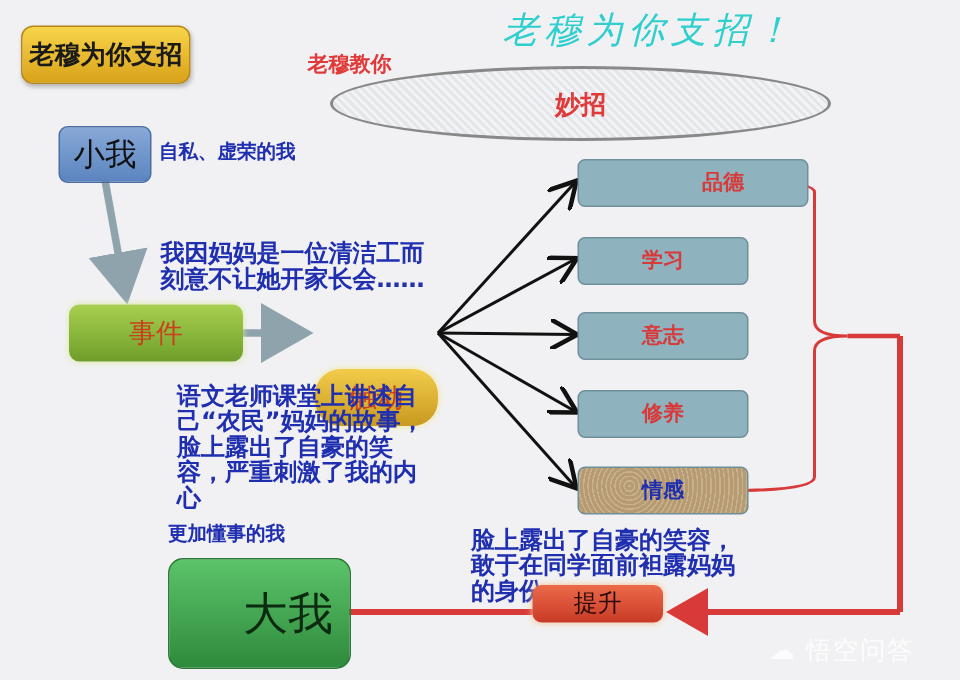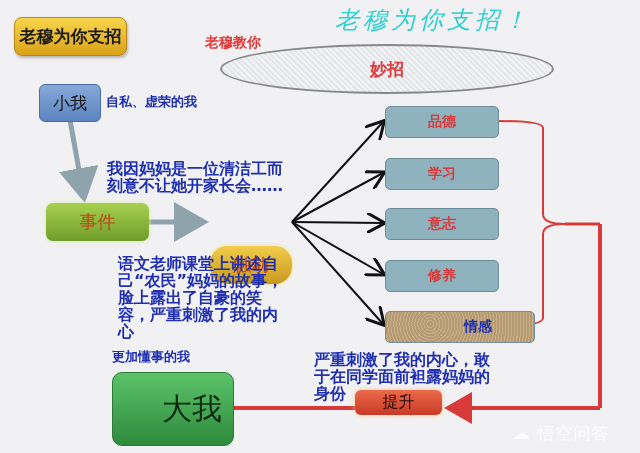--- a/index.html
+++ b/index.html
@@ -3,26 +3,26 @@
 <meta charset="utf-8">
 <style>
   html, body { margin:0; padding:0; }
   body { width:640px; height:453px; background:#f1f1f3; position:relative; overflow:hidden; font-family:"DejaVu Sans", sans-serif; }
   .abs { position:absolute; }
   .badge { left:14px; top:17px; width:111px; height:37px; border-radius:8px; background:linear-gradient(#f8d54a,#d9a21a); border:1px solid #b8871a; box-shadow:1px 2px 3px rgba(0,0,0,.25); display:flex; align-items:center; justify-content:center; font-size:17px; font-weight:bold; color:#1a1a1a; }
   .subtitle-red { left:205px; top:34px; font-size:14px; font-weight:bold; color:#e03a3a; }
   .slogan { left:335px; top:4px; font-size:24px; color:#2fcfcf; font-style:italic; letter-spacing:4px; font-family:"DejaVu Serif", serif; }
   .ellipse { left:220px; top:44px; width:330px; height:46px; border-radius:50%; border:2px solid #888; background:repeating-linear-gradient(45deg,#e4e6ea 0 2px,#f2f3f5 2px 4px); display:flex; align-items:center; justify-content:center; font-size:17px; font-weight:bold; color:#1a1a1a; }
   .ellipse .hl { color:#e03a3a; }
-  .small-me { left:39px; top:84px; width:60px; height:36px; border-radius:6px; background:linear-gradient(#88a9d8,#5b84bf); border:1px solid #4a6fa5; display:flex; align-items:center; justify-content:center; font-size:17px; color:#111; font-family:"DejaVu Serif", serif;text-align:center; }
+  .small-me { left:39px; top:84px; width:60px; height:36px; border-radius:6px; background:linear-gradient(#88a9d8,#5b84bf); border:1px solid #4a6fa5; display:flex; align-items:center; justify-content:center; font-size:21px; color:#111; font-family:"DejaVu Serif", serif;text-align:center; }
   .blue-text { color:#1f2fb0; font-weight:bold; font-size:16px; line-height:17px; }
-  .box-green { left:46px; top:203px; width:103px; height:38px; border-radius:7px; background:linear-gradient(#a8d050,#6e9e2a); box-shadow:0 0 4px #d7e9a0; display:flex; align-items:center; justify-content:center; font-size:18px; color:#c8401c; font-family:"DejaVu Serif", serif; }
+  .box-green { left:46px; top:203px; width:116px; height:38px; border-radius:7px; background:linear-gradient(#a8d050,#6e9e2a); box-shadow:0 0 4px #d7e9a0; display:flex; align-items:center; justify-content:center; font-size:18px; color:#c8401c; font-family:"DejaVu Serif", serif; }
   .box-orange { left:210px; top:211px; width:82px; height:38px; border-radius:17px; background:linear-gradient(#f2cc4a,#c89a20); box-shadow:0 0 4px #f5e48a; display:flex; align-items:center; justify-content:center; font-size:18px; color:#c8401c; font-family:"DejaVu Serif", serif;margin-top:35px; }
   .cat { left:385px; width:112px; height:30px; border-radius:5px; background:#8fb2bf; border:1px solid #6e8f9a; display:flex; align-items:center; justify-content:center; font-size:14px; font-weight:bold; color:#d83a3a; }
-  .cat.sand { background:repeating-radial-gradient(circle at 30% 40%,#c8b08c 0 1px,#b69a72 1px 3px); color:#1f2fb0;padding-left:36px; }
+  .cat.sand { background:repeating-radial-gradient(circle at 30% 40%,#c8b08c 0 1px,#b69a72 1px 3px); color:#1f2fb0; }
   .big-me { left:112px; top:372px; width:82px; height:72px; border-radius:10px; background:linear-gradient(#5cc36a,#2e8a3c); border:1px solid #2a7a35; display:flex; align-items:center; justify-content:center; font-size:30px; color:#0c2a10; font-family:"DejaVu Serif", serif;padding-left:38px; }
   .lift { left:355px; top:390px; width:87px; height:25px; border-radius:6px; background:linear-gradient(#ec6a4a,#c83a26); box-shadow:0 0 4px #f5c08a; display:flex; align-items:center; justify-content:center; font-size:16px; color:#2a0a05; font-family:"DejaVu Serif", serif; }
   .watermark { left:513px; top:422px; font-size:17px; color:#ffffff; opacity:.85; letter-spacing:1px; }
   svg.lines { position:absolute; left:0; top:0; }
 </style>
 </head>
 <body>
 
 <svg class="lines" width="640" height="453">
   <defs>
@@ -63,25 +63,25 @@
 </div>
 
 <div class="abs small-me">小我</div>
 <div class="abs blue-text" style="left:106px;top:93px;font-size:13px;">自私、虚荣的我</div>
 
 <div class="abs blue-text" style="left:107px;top:160px;width:180px;">我因妈妈是一位清洁工而刻意不让她开家长会……</div>
 <div class="abs box-green">事件</div>
 <div class="abs box-orange">触动</div>
 <div class="abs blue-text" style="left:118px;top:255px;width:172px;">语文老师课堂上讲述自己“农民”妈妈的故事，脸上露出了自豪的笑容，严重刺激了我的内心</div>
 
-<div class="abs cat" style="top:106px;">品德</div>
+<div class="abs cat" style="top:106px;padding-left:40px;">品德</div>
 <div class="abs cat" style="top:158px;">学习</div>
 <div class="abs cat" style="top:208px;">意志</div>
 <div class="abs cat" style="top:260px;">修养</div>
 <div class="abs cat sand" style="top:311px;">情感</div>
 
 <div class="abs blue-text" style="left:112px;top:348px;font-size:13px;">更加懂事的我</div>
 <div class="abs big-me">大我</div>
 
-<div class="abs blue-text" style="left:314px;top:351px;width:188px;">严重刺激了我的内心，敢于在同学面前袒露妈妈的身份</div>
+<div class="abs blue-text" style="left:314px;top:351px;width:188px;">脸上露出了自豪的笑容，敢于在同学面前袒露妈妈的身份</div>
 <div class="abs lift">提升</div>
 
 <div class="abs watermark"><span>☁ </span><span>悟空问答</span></div>
 
 </body></html>

